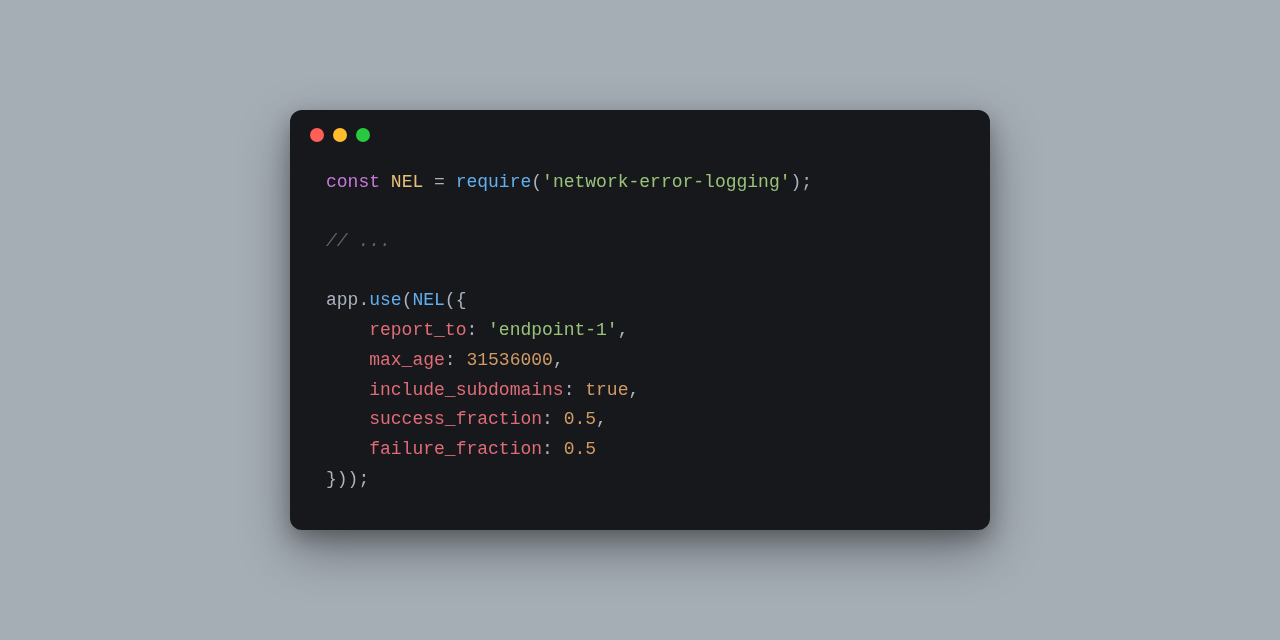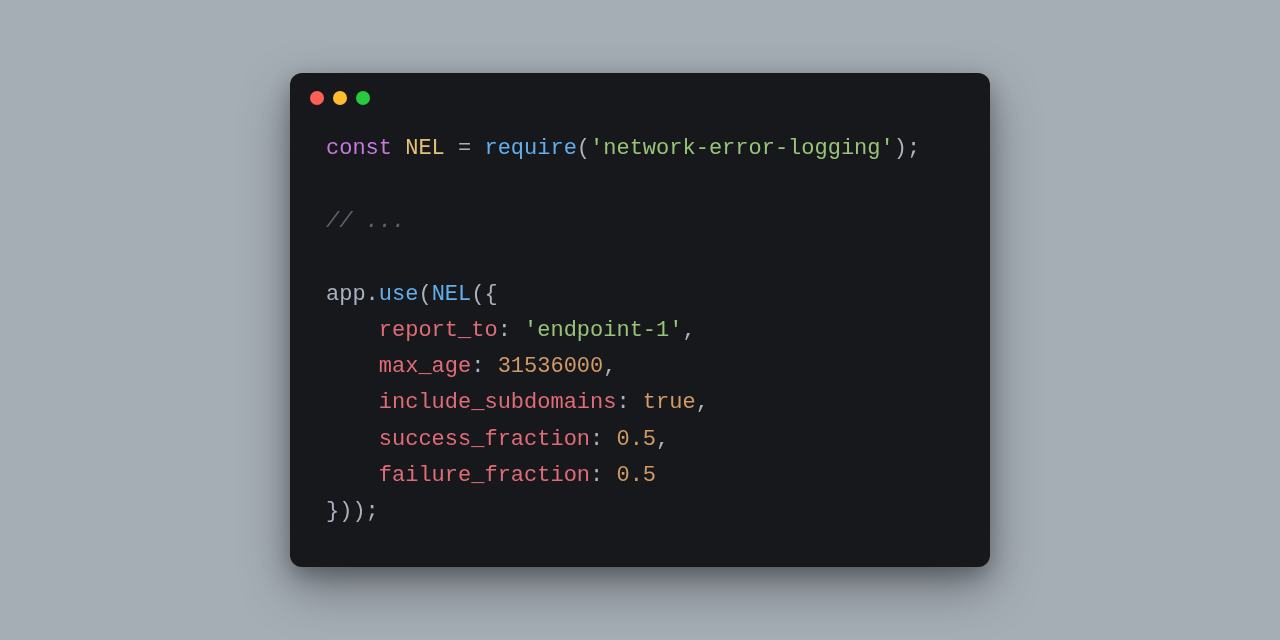--- a/index.html
+++ b/index.html
@@ -27,21 +27,21 @@
     .traffic-light {
       width: 14px;
       height: 14px;
       border-radius: 50%;
     }
     .red { background: #ff5f56; }
     .yellow { background: #ffbd2e; }
     .green { background: #27c93f; }
     .code {
       font-family: "SFMono-Regular", Consolas, "Liberation Mono", Menlo, monospace;
-      font-size: 22px;
+      font-size: 18px;
       line-height: 1.65;
       color: #d4d4d4;
       padding: 18px 36px 10px 36px;
       white-space: pre;
     }
     .tok-kw { color: #c678dd; }
     .tok-var { color: #e5c07b; }
     .tok-fn { color: #61afef; }
     .tok-str { color: #98c379; }
     .tok-comment { color: #5c6370; font-style: italic; }

